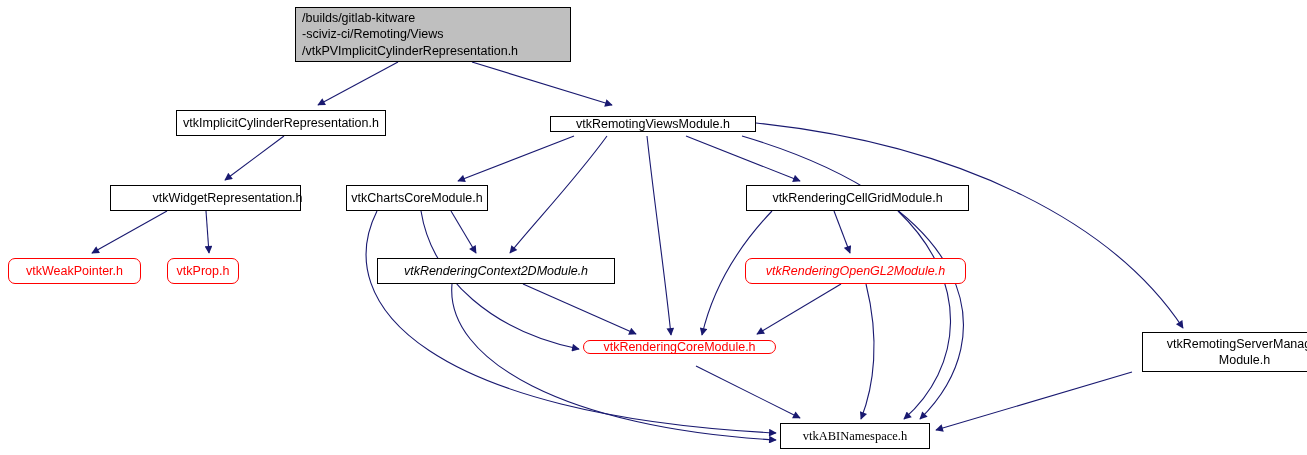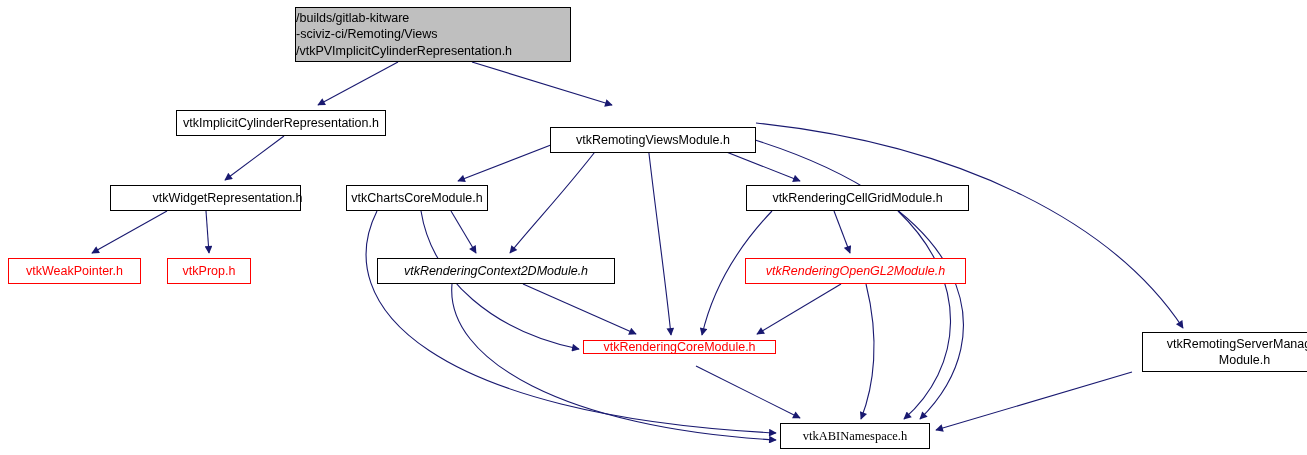--- a/index.html
+++ b/index.html
@@ -28,25 +28,26 @@
     color:#000;
     display:flex;
     align-items:center;
     justify-content:center;
     text-align:center;
     font-size:12.5px;
     line-height:1.3;
     white-space:pre-line;
     cursor:pointer;
   }
-  .node.warn{border-color:var(--warn-color);color:var(--warn-color);}
+  .node.warn{border-color:var(--warn-color);color:var(--warn-color);border-radius:7px;}
   .node.root{
     background:var(--root-bg);
     justify-content:flex-start;
     text-align:left;
+    padding-left:6px;
   }
 </style>
 </head>
 <body>
 
 <div id="stage">
   <svg id="edges" xmlns="http://www.w3.org/2000/svg" width="1307" height="455" viewBox="0 0 1307 455">
     <defs>
       <marker id="arrowhead" viewBox="0 0 10 10" refX="9" refY="5" markerWidth="9" markerHeight="7" orient="auto-start-reverse">
         <path d="M0,0 L10,5 L0,10 z"></path>
@@ -76,26 +77,26 @@
         <path d="M866,284 C880,340 874,386 861,419" class="edge" marker-end="url(#arrowhead)"></path>
         <path d="M696,366 L800,418" class="edge" marker-end="url(#arrowhead)"></path>
         <path d="M1132,372 L936,430" class="edge" marker-end="url(#arrowhead)"></path>
       </g>
   </svg>
   <div id="nodes">
       <div class="node root" style="left: 295px; top: 7px; width: 276px; height: 55px;">/builds/gitlab-kitware
 -sciviz-ci/Remoting/Views
 /vtkPVImplicitCylinderRepresentation.h</div>
       <div class="node" style="left: 176px; top: 110px; width: 210px; height: 26px;">vtkImplicitCylinderRepresentation.h</div>
-      <div class="node" style="left: 550px; top: 127px; width: 206px; height: 26px;">vtkRemotingViewsModule.h</div>
+      <div class="node" style="left: 550px; top: 116px; width: 206px; height: 16px;">vtkRemotingViewsModule.h</div>
       <div class="node" style="left: 110px; top: 185px; width: 191px; height: 26px; padding-left: 44px;">vtkWidgetRepresentation.h</div>
       <div class="node" style="left: 346px; top: 185px; width: 142px; height: 26px;">vtkChartsCoreModule.h</div>
       <div class="node" style="left: 717px; top: 185px; width: 223px; height: 26px; margin-left: 29px;">vtkRenderingCellGridModule.h</div>
       <div class="node warn" style="left: 8px; top: 258px; width: 133px; height: 26px;">vtkWeakPointer.h</div>
-      <div class="node warn" style="left: 167px; top: 258px; width: 84px; height: 26px;">vtkProp.h</div>
+      <div class="node warn" style="left: 167px; top: 258px; width: 72px; height: 26px;">vtkProp.h</div>
       <div class="node" style="left: 377px; top: 258px; width: 238px; height: 26px; font-style: italic;">vtkRenderingContext2DModule.h</div>
       <div class="node warn" style="left: 745px; top: 258px; width: 221px; height: 26px; font-style: italic;">vtkRenderingOpenGL2Module.h</div>
       <div class="node warn" style="left: 583px; top: 340px; width: 193px; height: 14px;">vtkRenderingCoreModule.h</div>
       <div class="node" style="left: 1142px; top: 332px; width: 205px; height: 40px; text-align: center;">vtkRemotingServerManager
 Module.h</div>
       <div class="node" style="left: 780px; top: 423px; width: 150px; height: 26px; font-family: Liberation Serif, serif;">vtkABINamespace.h</div>
     </div>
 </div>
 
 </body></html>

